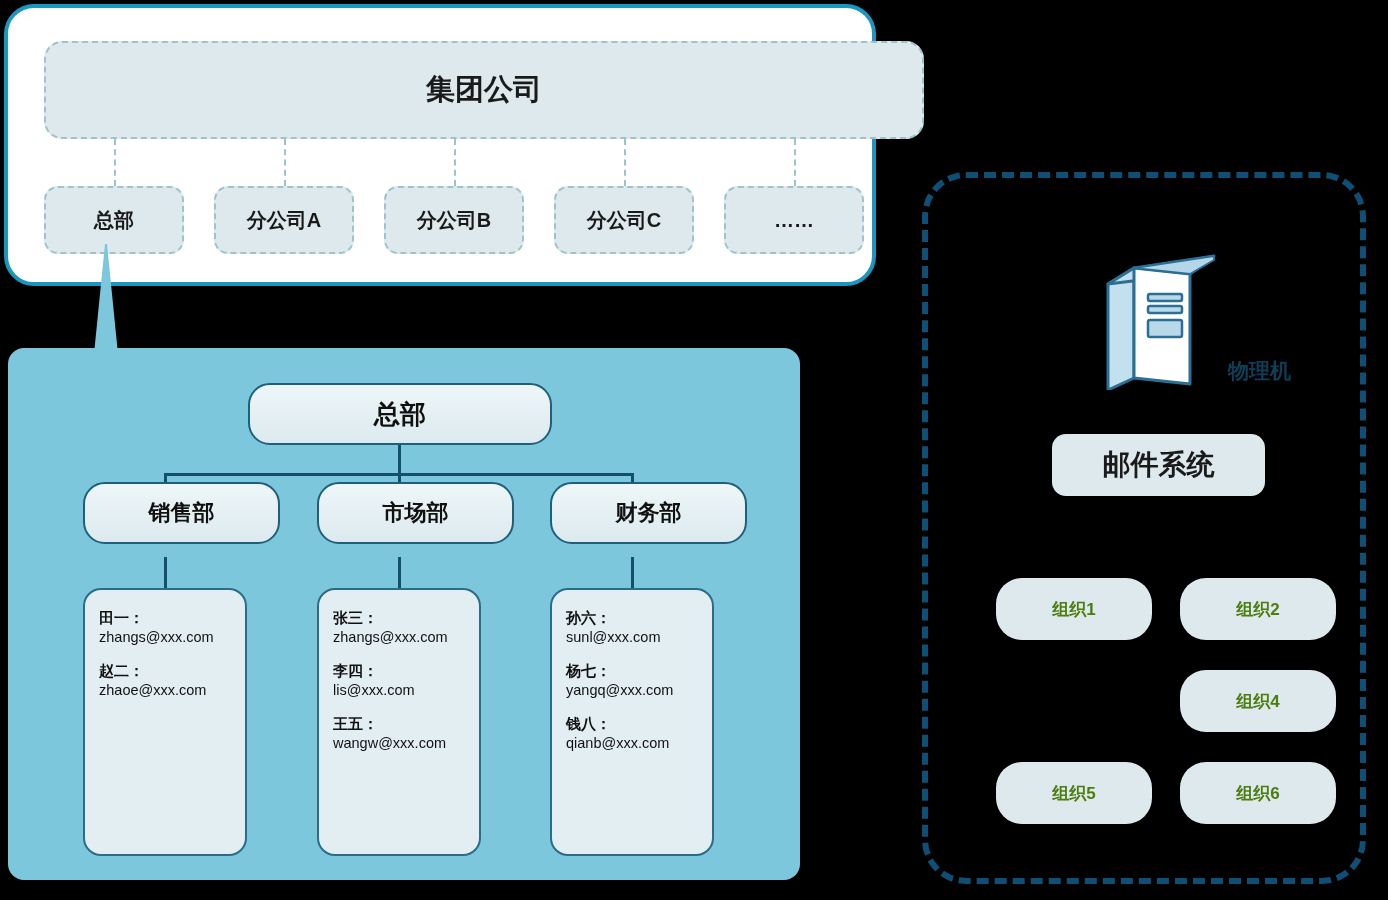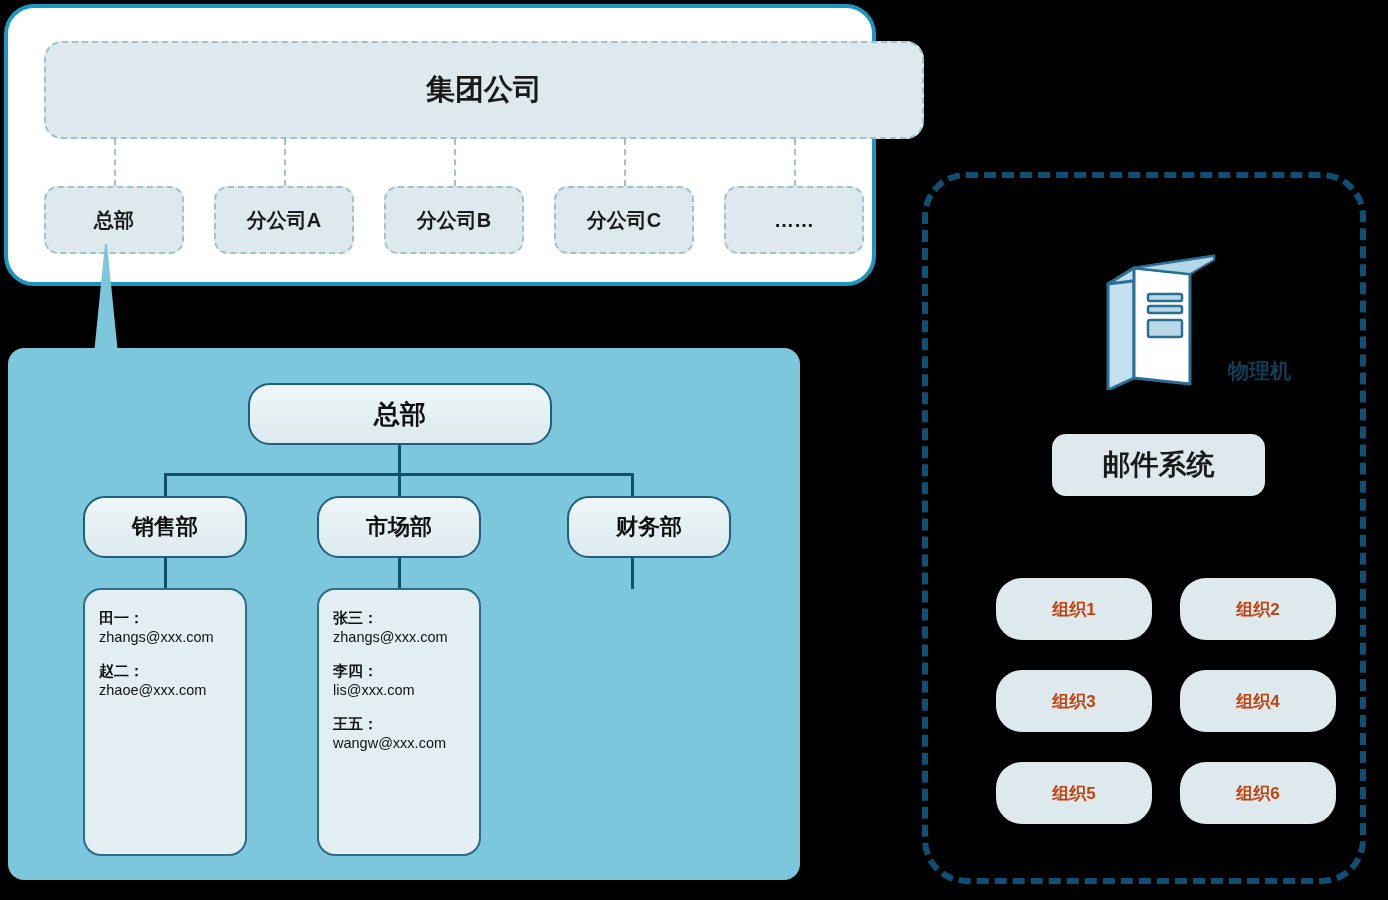--- a/index.html
+++ b/index.html
@@ -111,29 +111,29 @@
   }
   #hq-node {
     left: 248px;
     top: 383px;
     width: 304px;
     height: 62px;
     font-size: 26px;
     border-radius: 22px;
   }
   .dept {
-    top: 496px;
-    width: 164px;
+    top: 482px;
+    width: 197px;
     height: 62px;
     font-size: 22px;
     border-radius: 22px;
   }
   #dept-0 { left: 83px; }
   #dept-1 { left: 317px; }
-  #dept-2 { left: 550px; margin-left: 17px; }
+  #dept-2 { left: 550px; }
 
   .member-card {
     position: absolute;
     top: 588px;
     width: 164px;
     height: 268px;
     background: #e3eef2;
     border: 2px solid #2b6c88;
     border-radius: 18px;
     box-sizing: border-box;
@@ -211,21 +211,21 @@
     position: absolute;
     width: 156px;
     height: 62px;
     background: #dde9ec;
     border-radius: 26px;
     display: flex;
     align-items: center;
     justify-content: center;
     font-size: 17px;
     font-weight: 600;
-    color: #c2410c;
+    color: #4d7c0f;
   }
   #org-0 { left: 996px; top: 578px; }
   #org-1 { left: 1180px; top: 578px; }
   #org-2 { left: 996px; top: 670px; }
   #org-3 { left: 1180px; top: 670px; }
   #org-4 { left: 996px; top: 762px; }
   #org-5 { left: 1180px; top: 762px; }
 </style>
 </head>
 <body>
@@ -309,20 +309,34 @@
     <div class="member">
       <span class="m-name">李四：</span>
       <span class="m-mail">lis@xxx.com</span>
     </div>
     <div class="member">
       <span class="m-name">王五：</span>
       <span class="m-mail">wangw@xxx.com</span>
     </div>
   </div>
 
+  <div class="member-card" id="card-2">
+    <div class="member">
+      <span class="m-name">孙六：</span>
+      <span class="m-mail">sunl@xxx.com</span>
+    </div>
+    <div class="member">
+      <span class="m-name">杨七：</span>
+      <span class="m-mail">yangq@xxx.com</span>
+    </div>
+    <div class="member">
+      <span class="m-name">钱八：</span>
+      <span class="m-mail">qianb@xxx.com</span>
+    </div>
+  </div>
 
   <div id="mail-panel"></div>
 
   <svg id="server-icon" viewBox="0 0 118 140">
 
     <polygon points="4,34 30,18 30,128 4,140" fill="#c3e0ee" stroke="#2b6f94" stroke-width="3" stroke-linejoin="round"></polygon>
 
     <polygon points="4,34 30,18 110,6 86,24" fill="#c3e0ee" stroke="#2b6f94" stroke-width="3" stroke-linejoin="round"></polygon>
 
     <polygon points="30,18 86,24 86,134 30,128" fill="#ffffff" stroke="#2b6f94" stroke-width="3" stroke-linejoin="round"></polygon>
@@ -339,23 +353,20 @@
   <div id="mail-system">
     <span>邮件系统</span>
   </div>
 
   <div class="org-chip" id="org-0">
     <span>组织1</span>
   </div>
   <div class="org-chip" id="org-1">
     <span>组织2</span>
   </div>
-  <div class="org-chip" id="org-2">
-    <span>组织3</span>
-  </div>
   <div class="org-chip" id="org-3">
     <span>组织4</span>
   </div>
   <div class="org-chip" id="org-4">
     <span>组织5</span>
   </div>
   <div class="org-chip" id="org-5">
     <span>组织6</span>
   </div>
 

